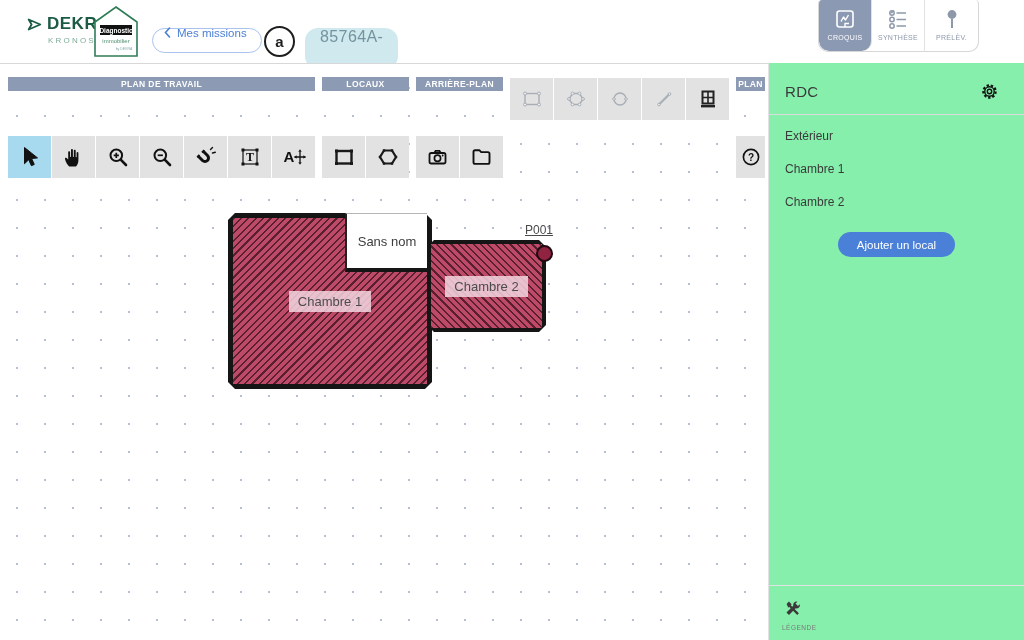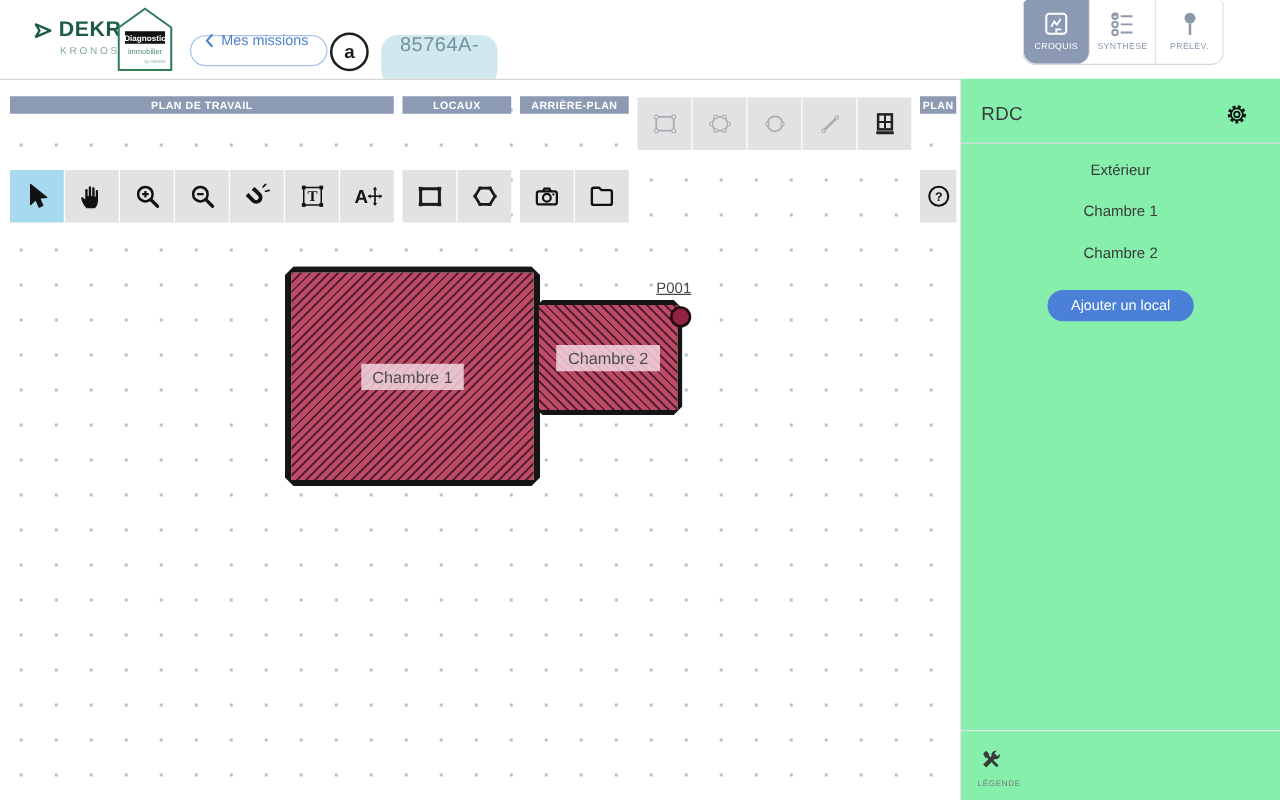--- a/index.html
+++ b/index.html
@@ -67,21 +67,21 @@
   .marker-dot { position:absolute; left:536px; top:181px; width:17px; height:17px; border-radius:50%;
     background:#8f2340; border:2.5px solid #220a12; }
 
   
   .sidebar { position:absolute; left:768px; top:63px; width:256px; height:577px; background:#86efac;
     border-left:1px solid #e2e2e2; display:flex; flex-direction:column; }
   .side-head { display:flex; align-items:center; justify-content:space-between; padding:18px 24px 12px 16px; }
   .side-title { font-size:15px; color:#3a3a3a; letter-spacing:.3px; }
   .side-div { border-bottom:1px solid #dcdcdc; }
   .side-list { list-style:none; padding-top:4px; }
-  .side-item { font-size:12px; color:#3a3a3a; padding:9.5px 16px; cursor:pointer;text-align:center; }
+  .side-item { font-size:12px; color:#3a3a3a; padding:9.5px 16px; cursor:pointer; }
   .add-wrap { text-align:center; margin-top:14px; }
   .add-btn { background:#4a80d8; color:#fff; border:none; border-radius:12.5px; height:25px;
     padding:0 19px; font-size:11.5px; cursor:pointer; font-family:"Liberation Sans",sans-serif; }
   .side-spacer { flex:1; }
   .legend { border-top:1px solid #e2e2e2; padding:11px 0 9px 13px; }
   .legend-lbl { display:block; font-size:6.5px; letter-spacing:.5px; color:#7a7a7a; margin-top:1px; }
 </style>
 </head>
 <body>
 
@@ -309,20 +309,23 @@
             <text x="12" y="16.2" text-anchor="middle" font-size="11" font-weight="bold" fill="#111" font-family="Liberation Sans, sans-serif">?</text>
           </svg>
         </div>
       </div>
     </div>
   </div>
 
   <div class="room room-c1 bevel">
     <span class="room-label">Chambre 1</span>
   </div>
+  <div class="room room-sn">
+    <span class="sn-label">Sans nom</span>
+  </div>
   <div class="room room-c2 bevel">
     <span class="room-label">Chambre 2</span>
   </div>
   <span class="marker-label">P001</span>
   <div class="marker-dot"></div>
 </div>
 
 <div class="sidebar">
   <div class="side-head">
     <span class="side-title">RDC</span>

